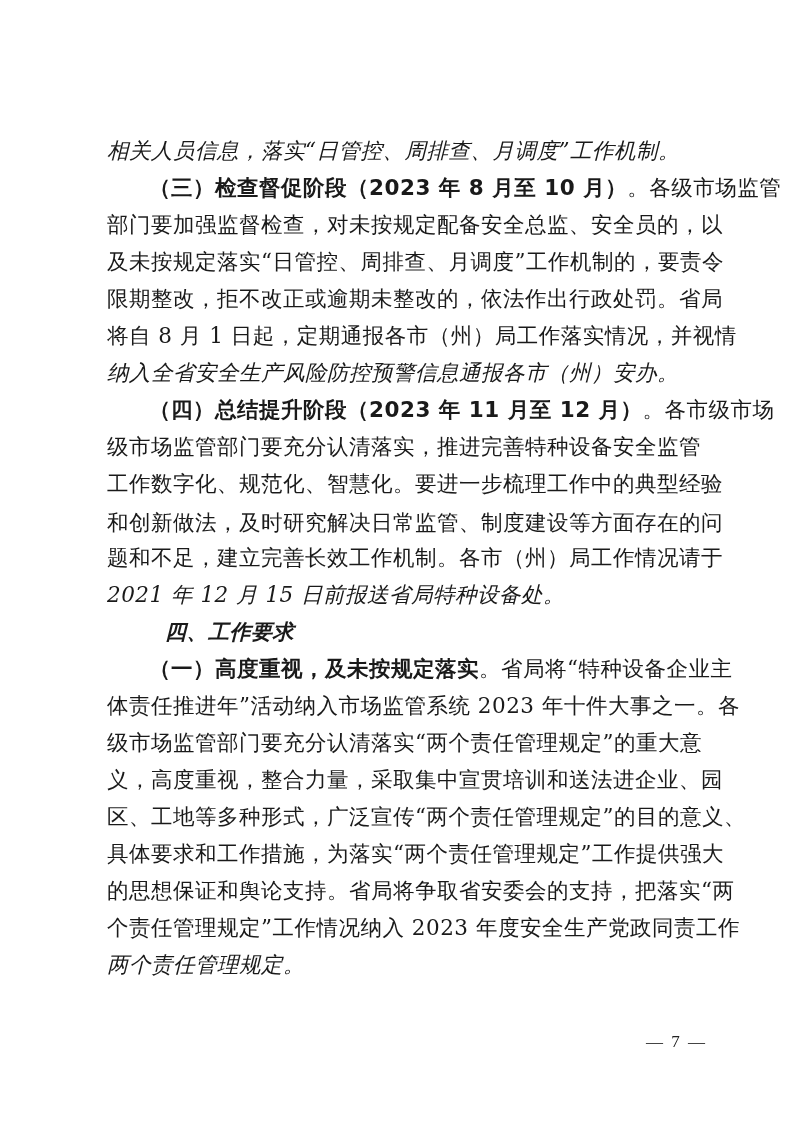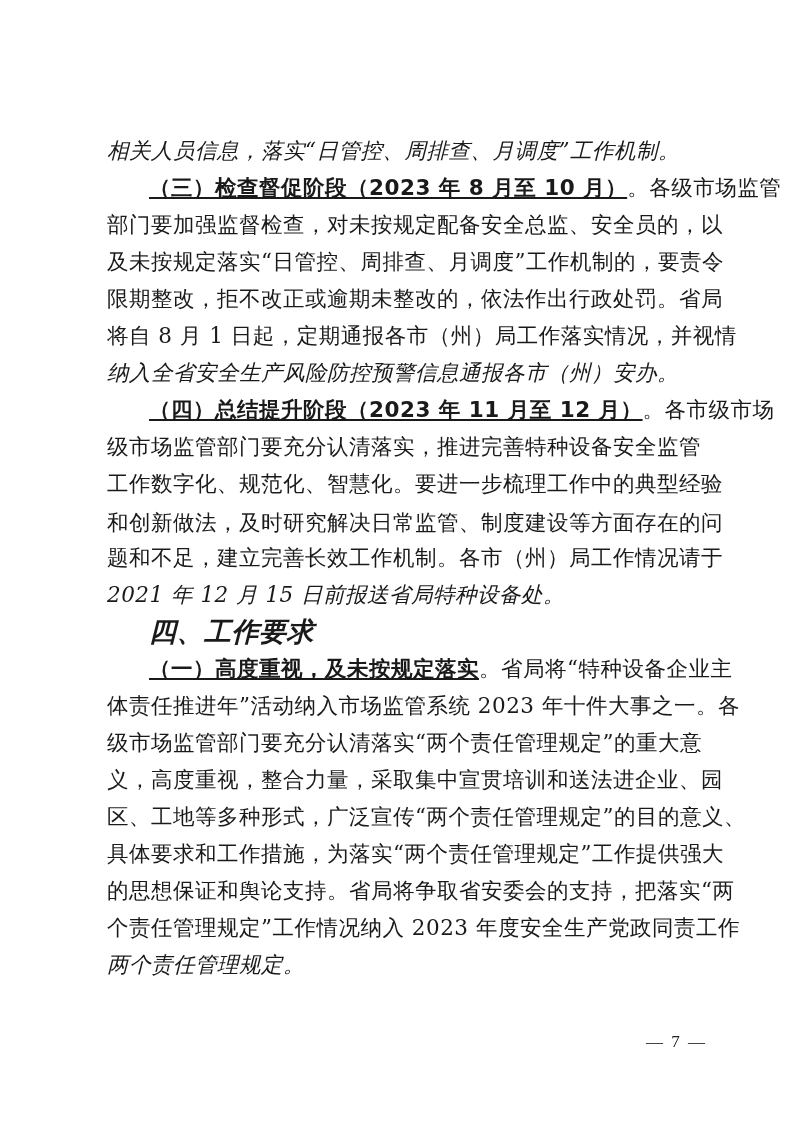--- a/index.html
+++ b/index.html
@@ -37,26 +37,26 @@
       text-align-last: left;
       font-style: italic;
     }
     .line.indent {
       left: 42px;
       width: 546px;
     }
     .bold {
       font-weight: bold;
       font-family: "DejaVu Sans", "Liberation Sans", sans-serif;
-      text-decoration: underline;
     }
     .heading {
       font-family: "DejaVu Sans", "Liberation Sans", sans-serif;
       font-weight: bold;
-      font-size: 27px;
+      font-size: 21px;
+      margin-left: 16px;
     }
     .page-number {
       position: absolute;
       left: 646px;
       top: 1032px;
       font-size: 17px;
       font-family: "Liberation Serif", serif;
       color: #222;
       letter-spacing: 2px;
     }

